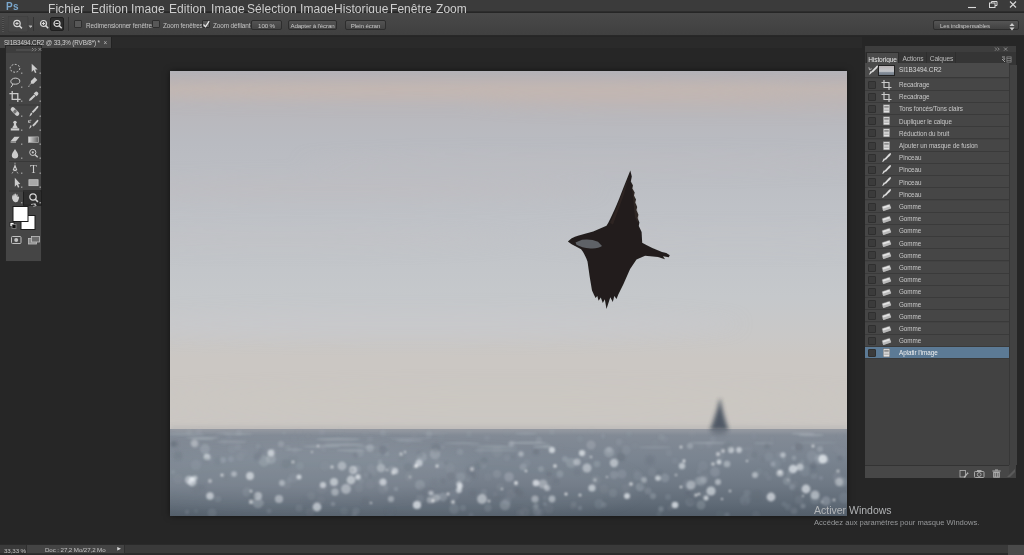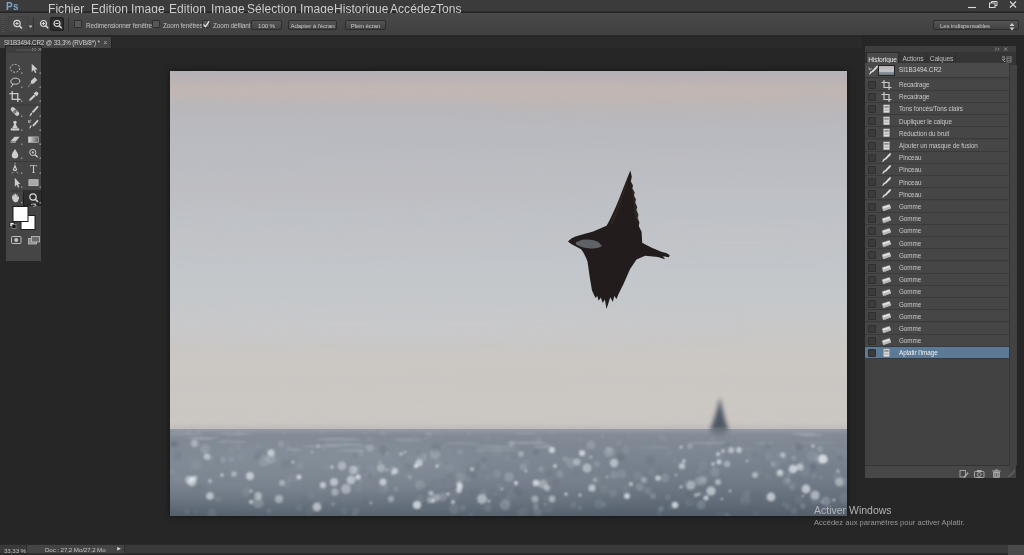--- a/index.html
+++ b/index.html
@@ -35,22 +35,22 @@
   <div id="menubar">
     <span id="pslogo">Ps</span>
     <span class="mi" style="left:48px">Fichier</span>
     <span class="mi" style="left:91px">Edition</span>
     <span class="mi" style="left:131px">Image</span>
     <span class="mi" style="left:169px">Edition</span>
     <span class="mi" style="left:211px">Image</span>
     <span class="mi" style="left:247px">Sélection</span>
     <span class="mi" style="left:300px">Image</span>
     <span class="mi" style="left:334px">Historique</span>
-    <span class="mi" style="left:390px">Accédez</span>
-    <span class="mi" style="left:436px">Tons</span>
+    <span class="mi" style="left:390px">Fenêtre</span>
+    <span class="mi" style="left:436px">Zoom</span>
 
 <svg style="position:absolute;left:962px;top:0" width="62" height="11">
 <g stroke="#d9d9d9" stroke-width="1.1" fill="none">
 <line x1="6" y1="7.5" x2="14" y2="7.5"></line>
 <rect x="27.5" y="3" width="5.5" height="4.5" stroke-width="1"></rect>
 <path d="M29.5,3 L29.5,1.5 L35,1.5 L35,5.5 L33,5.5" stroke-width="1"></path>
 <path d="M48,1.5 L54,7.5 M54,1.5 L48,7.5"></path>
 </g>
 </svg>
   </div>
@@ -649,21 +649,21 @@
  L460.1,197.9 L453.5,212.9 L448.3,223.6
  L446.5,228 L444.3,225 L442.8,231 L440.3,226.3 L436.5,238 L434.8,228.3 L432.8,232 L430.8,226.5 L428.6,229.8 L427.3,225 L425.5,227
  L422,219.5 L419.8,206.6 L417.5,190.4
  Q414.5,182.5 411.1,178.3 Q405.5,175.1 401.6,173.2 Z" fill="#211e1d"></path>
 </g>
 <path d="M405.5,171.5 L412,168.8 Q421,167.6 428,170.8 L432,175 Q428.5,177.8 420.5,177.4 Q411.5,176.8 406.5,173.8 Z" fill="#aab8c2" opacity="0.45" filter="url(#b1)"></path>
 <path d="M440,152 C444,144 450,128 455,115 L458.5,107 L454,123 L447.5,141 L443,153.5 Z" fill="#44362e" opacity="0.35" filter="url(#b1)"></path>
 <path d="M461,106 L469,146 L468,152 L465,146 Z" fill="#6b584b" opacity="0.18" filter="url(#b1)"></path>
 </svg></div>
   <div class="wm1">Activer Windows</div>
-  <div class="wm2">Accédez aux paramètres pour activer Aplatir.</div>
+  <div class="wm2">Accédez aux paramètres pour masque Windows.</div>
   <div id="toolbar">
       <div id="toolhead">
         <svg width="37" height="7" style="display:block">
           <path d="M26,2 l1.6,1.6 l-1.6,1.6 M28.6,2 l1.6,1.6 l-1.6,1.6" stroke="#9a9a9a" stroke-width="0.8" fill="none"></path>
           <path d="M32.5,2 l2.8,2.8 M35.3,2 l-2.8,2.8" stroke="#9a9a9a" stroke-width="0.8"></path>
         </svg>
       </div>
       <svg width="37" height="215" style="position:absolute;left:0;top:0">
         <rect x="10" y="3.5" width="16" height="1" fill="#5a5a5a"></rect>
         <g transform="translate(3.0,16.5)">

